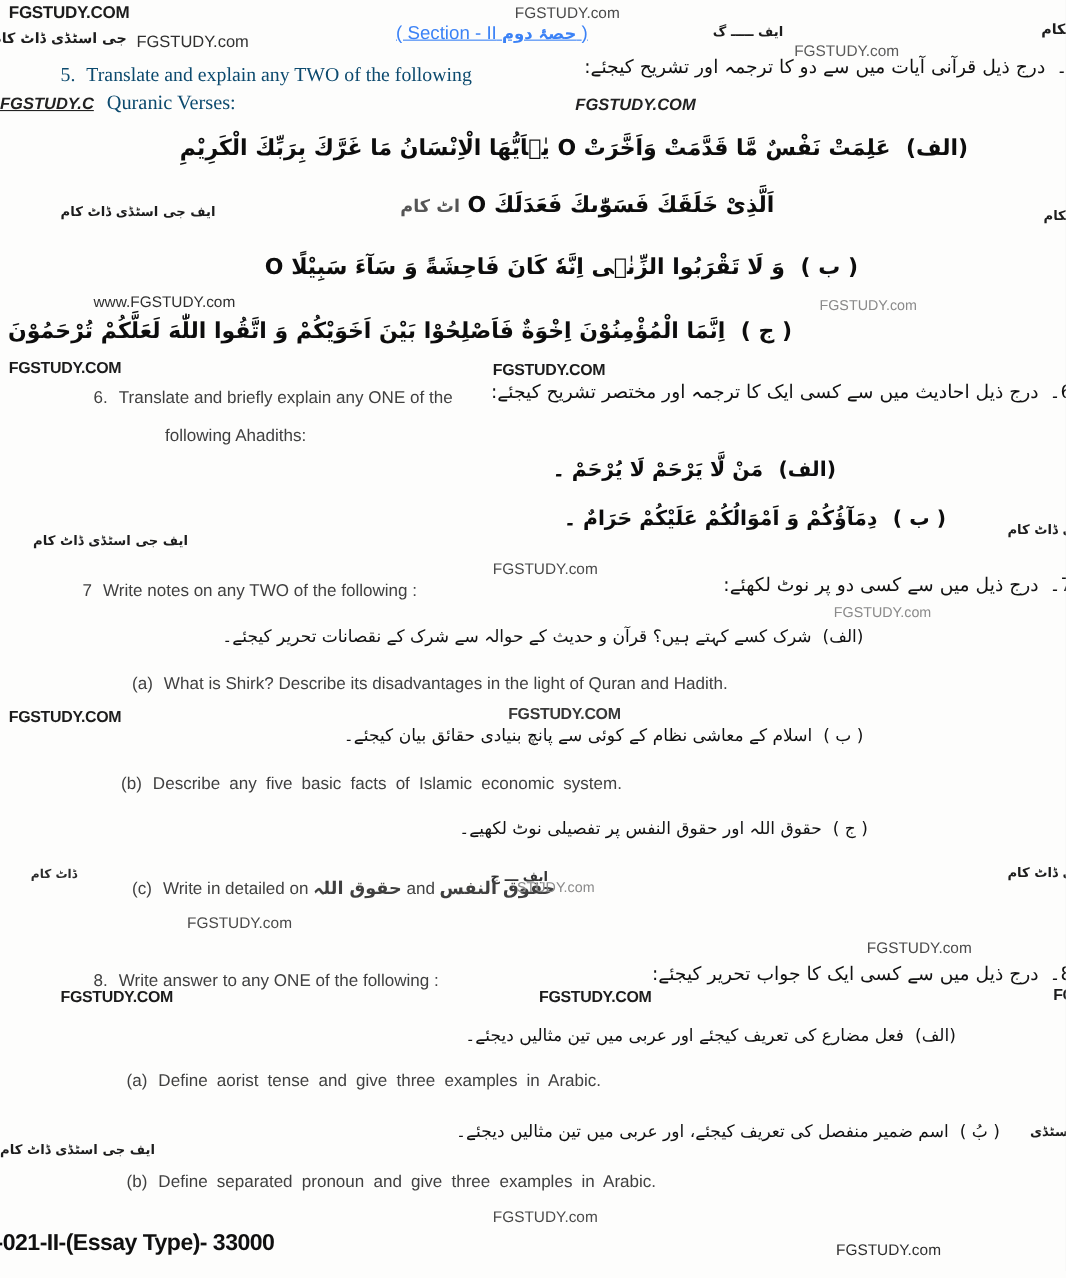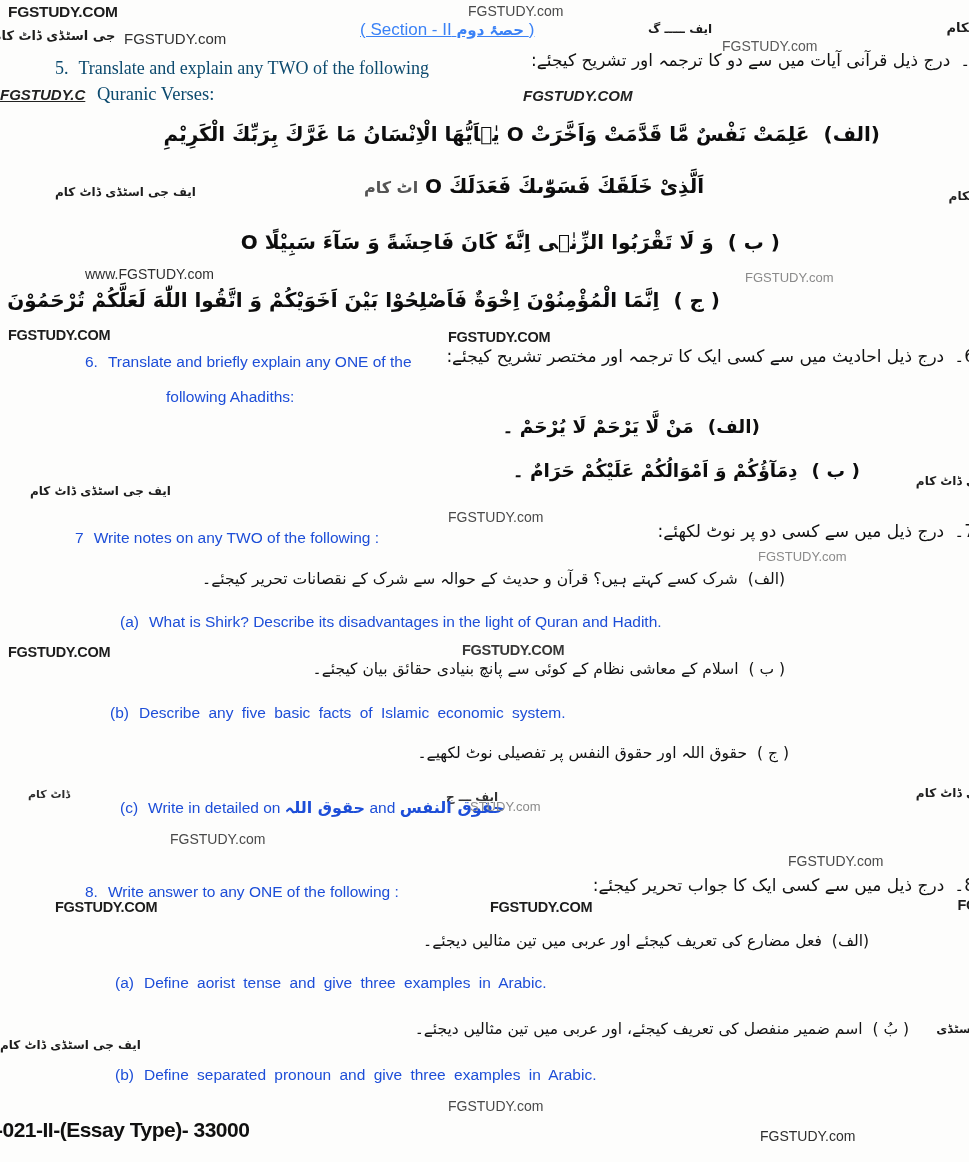--- a/index.html
+++ b/index.html
@@ -1,21 +1,21 @@
 <!DOCTYPE html>
 <html><head>
 <meta charset="utf-8">
 <style>
   html,body{margin:0;padding:0;background:#e8e8e8;}
   #page{position:relative;width:969px;height:1162px;background:#fdfdfc;overflow:hidden;
         font-family:"Liberation Sans",sans-serif;color:#161616;}
   .abs{position:absolute;white-space:nowrap;}
   
   .en-serif{font-family:"Liberation Serif",serif;font-size:18px;color:#0c4a6e;}
-  .en-sans{font-family:"Liberation Sans",sans-serif;font-size:15.5px;color:#1d4ed8;text-align:right;}
+  .en-sans{font-family:"Liberation Sans",sans-serif;font-size:15.5px;color:#404040;text-align:right;}
   .sp{word-spacing:4px;}
   .lbl{margin-right:10px;}
   
   .ur,.ar{direction:rtl;unicode-bidi:embed;font-family:"DejaVu Sans",sans-serif;}
   .ur{font-size:17px;color:#111;}
   .ur-sm{font-size:15.5px;}
   .ar{font-weight:bold;color:#0d0d0d;}
   .ar-lg{font-size:20px;}
   .ar-md{font-size:18.5px;}
   .ar .vlbl{margin-left:14px;font-weight:bold;}
@@ -48,21 +48,21 @@
   #wm-ur-l2{left:55px;top:185px;}
   #wm-kam2{right:-4px;top:189px;}
   #v3{right:189px;top:230px;}
   #wm-www{left:85px;top:266px;color:#2e2e2e;}
   #wm-r2{left:745px;top:270px;}
   #v4{right:249px;top:288px;}
   #wm-b3l{left:8px;top:327px;}
   #wm-b3c{left:448px;top:329px;}
   #q6-en1{left:85px;top:353px;}
   #q6-ur{right:-6px;top:346px;}
-  #q6-en2{left:166px;top:388px;}
+  #q6-en2{left:150px;top:388px;}
   #h1{right:209px;top:416px;}
   #h2{right:109px;top:460px;}
   #wm-ur-l4{left:30px;top:484px;}
   #wm-ydk1{right:-8px;top:474px;}
   #wm-c5{left:448px;top:509px;}
   #q7-en{left:75px;top:529px;}
   #q7-ur{right:-6px;top:521px;}
   #wm-c5b{left:758px;top:549px;}
   #q7a-ur{right:184px;top:570px;}
   #q7a-en{left:120px;top:613px;}

